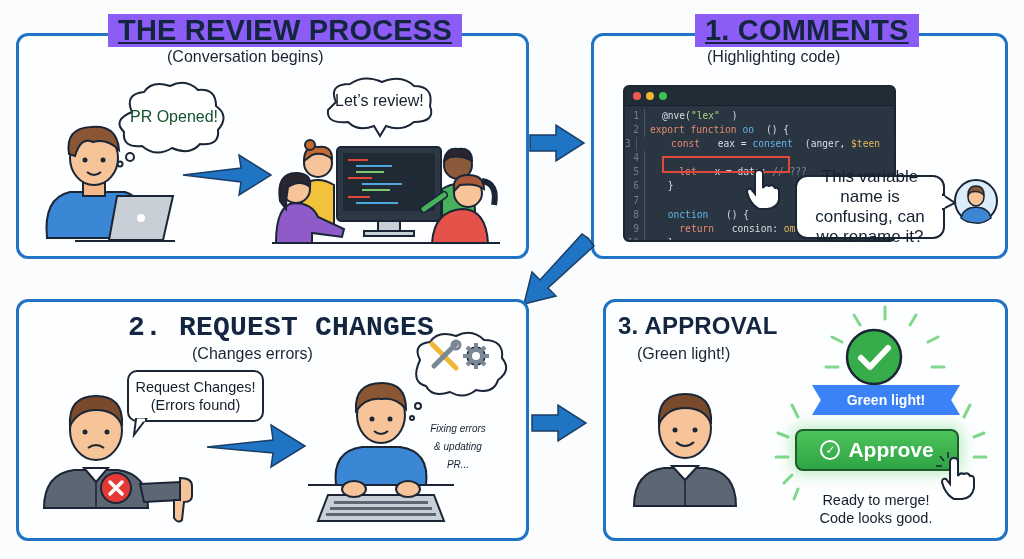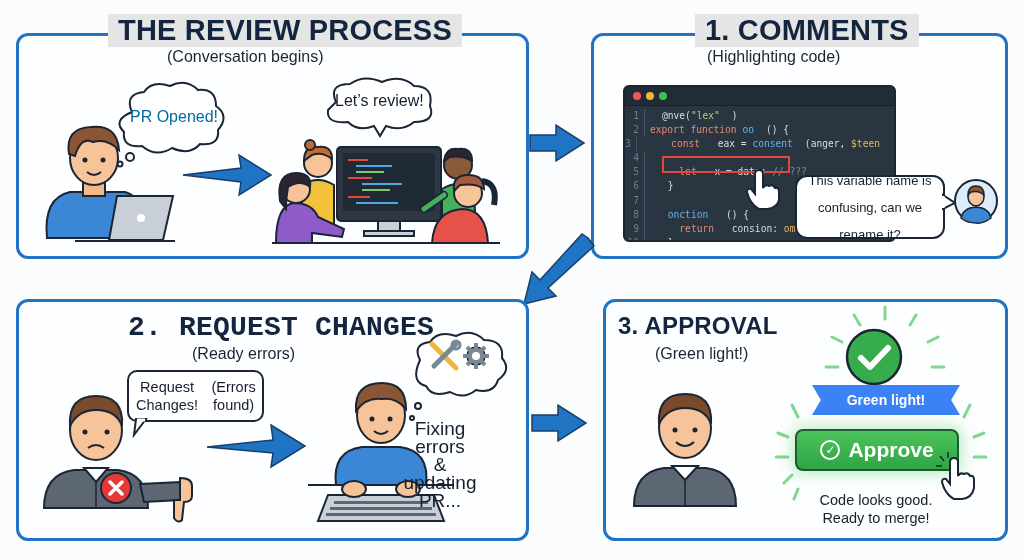--- a/index.html
+++ b/index.html
@@ -1,21 +1,21 @@
 <!DOCTYPE html>
 <html><head>
 <meta charset="utf-8">
 <style>
   * { box-sizing: border-box; margin: 0; padding: 0; }
   html, body { width: 1024px; height: 559px; background: #fbfcfd; overflow: hidden; }
   body { position: relative; font-family: "Liberation Sans", "DejaVu Sans", sans-serif; color: #15233a; }
   .panel { position: absolute; border: 3px solid #1f74c4; border-radius: 12px; background: #fdfeff; }
   .title { position: absolute; font-weight: 700; color: #14263f; white-space: nowrap; letter-spacing: 0.2px; }
   .subtitle { position: absolute; color: #1b2434; white-space: nowrap; font-size: 16px; }
-  .gap { background: #e5e5e5; padding: 0 10px; }
+  .gap { background: #8b5cf6; padding: 0 10px; text-decoration: underline; }
   .bubble { position: absolute; border: 2px solid #1a2536; background: #fff; color: #15202e; text-align: center; font-size: 15px; line-height: 19px; display: flex; align-items: center; justify-content: center; }
   .abs { position: absolute; }
   svg { overflow: visible; }
   
   .codewin { position: absolute; left: 623px; top: 85px; width: 273px; height: 157px; background: #2a3542; border: 2px solid #1c2530; border-radius: 6px; overflow: hidden; }
   .codebar { height: 19px; background: #222c37; position: relative; border-bottom: 1px solid #18202a; }
   .dot { position: absolute; top: 5px; width: 8px; height: 8px; border-radius: 50%; }
   .code { position: absolute; left: 0; top: 22px; width: 100%; font-family: "DejaVu Sans Mono", "Liberation Mono", monospace; font-size: 9.6px; line-height: 14.1px; }
   .cl { display: flex; white-space: pre; height: 14.1px; }
   .ln { width: 20px; text-align: right; color: #6f7d8c; padding-right: 5px; border-right: 1px solid #48566a; margin-right: 5px; }
@@ -31,21 +31,21 @@
 
 <div class="panel" style="left:16px;top:33px;width:513px;height:226px;"></div>
 <div class="title gap" style="left:108px;top:14px;font-size:29px;">THE REVIEW PROCESS</div>
 <div class="subtitle" style="left:167px;top:48px;">(Conversation begins)</div>
 
 <svg class="abs" style="left:112px;top:80px;" width="120" height="85">
   <path d="M20 32 Q12 14 32 12 Q40 0 58 6 Q74 -2 86 10 Q104 8 104 26 Q118 36 106 50 Q108 66 88 64 Q78 76 60 68 Q44 78 30 66 Q10 68 12 52 Q0 40 20 32 Z" fill="#fff" stroke="#1a2536" stroke-width="2"></path>
   <circle cx="18" cy="77" r="4" fill="#fff" stroke="#1a2536" stroke-width="2"></circle>
   <circle cx="8" cy="84" r="2.5" fill="#fff" stroke="#1a2536" stroke-width="2"></circle>
 </svg>
-<div class="abs" style="left:130px;top:108px;font-size:16px;color:#0369a1;">PR Opened!</div>
+<div class="abs" style="left:130px;top:108px;font-size:16px;color:#14532d;">PR Opened!</div>
 
 <svg class="abs" style="left:35px;top:118px;" width="145" height="125">
   <path d="M12 120 Q8 80 35 74 L90 74 Q112 80 110 120 Z" fill="#3c86d6" stroke="#1a2536" stroke-width="2"></path>
   <rect x="48" y="62" width="22" height="16" fill="#f4b98a" stroke="#1a2536" stroke-width="2"></rect>
   <ellipse cx="59" cy="40" rx="24" ry="27" fill="#f6c498" stroke="#1a2536" stroke-width="2"></ellipse>
   <path d="M34 36 Q30 10 56 9 Q82 6 84 32 Q72 20 58 24 Q46 18 40 38 Z" fill="#8a5634" stroke="#1a2536" stroke-width="2"></path>
   <circle cx="50" cy="42" r="2.5" fill="#1a2536"></circle>
     <circle cx="68" cy="42" r="2.5" fill="#1a2536"></circle>
   <path d="M52 54 Q59 60 66 54" fill="none" stroke="#1a2536" stroke-width="2"></path>
   <polygon points="82,78 138,78 128,122 74,122" fill="#c9cfd6" stroke="#1a2536" stroke-width="2"></polygon>
@@ -126,43 +126,43 @@
       <div class="cl"><span class="ln">9</span><span class="tx">   </span><span class="kw">return </span><span class="tx">consion: </span><span class="vr">omx</span><span class="tx">;</span></div>
       <div class="cl"><span class="ln">10</span><span class="tx"> }</span></div>
     </div>
 </div>
 <div class="hl" style="left:662px;top:156px;"></div>
 
 <svg class="abs" style="left:745px;top:170px;" width="36" height="40">
   <path d="M10 4 Q10 0 14 0 Q18 0 18 4 L18 18 Q20 14 24 16 Q28 14 30 18 Q34 17 34 22 L34 30 Q32 38 22 39 L14 39 Q8 36 4 28 L2 22 Q2 18 6 19 L10 24 Z" fill="#fff" stroke="#1a2536" stroke-width="2"></path>
 </svg>
 
-<div class="bubble" style="left:795px;top:175px;width:150px;height:64px;border-radius:12px;font-size:13px;line-height:27px;align-items:center;">
+<div class="bubble" style="left:795px;top:175px;width:150px;height:64px;border-radius:12px;font-size:17px;line-height:20px;align-items:center;">
   <span style="padding:0 6px;">This variable name is confusing, can we rename it?</span>
 </div>
 <svg class="abs" style="left:943px;top:195px;" width="14" height="16">
   <polygon points="0,0 12,8 0,14" fill="#fff" stroke="#1a2536" stroke-width="2"></polygon>
   <line x1="0" y1="1" x2="0" y2="13" stroke="#fff" stroke-width="3"></line>
 </svg>
 <svg class="abs" style="left:953px;top:178px;" width="46" height="46">
   <circle cx="23" cy="23" r="21" fill="#dcecf8" stroke="#1a2536" stroke-width="2"></circle>
   <path d="M8 40 Q10 30 23 29 Q36 30 38 40 Q30 46 23 45 Q14 45 8 40 Z" fill="#3c86d6" stroke="#1a2536" stroke-width="1.5"></path>
   <ellipse cx="23" cy="19" rx="8" ry="9" fill="#f6c498" stroke="#1a2536" stroke-width="1.5"></ellipse>
   <path d="M15 17 Q15 8 23 8 Q31 8 31 17 Q26 12 18 14 Z" fill="#8a5634" stroke="#1a2536" stroke-width="1.5"></path>
 </svg>
 
 <svg class="abs" style="left:524px;top:238px;" width="70" height="70">
   <polygon points="64,0 70,8 24,50 32,58 0,66 8,34 16,42 58,-4" fill="#1f74c4" stroke="#1a3e66" stroke-width="1.5"></polygon>
 </svg>
 
 <div class="panel" style="left:16px;top:299px;width:513px;height:242px;"></div>
 <div class="title" style="left:128px;top:312px;font-size:28px;font-family:Liberation Mono, monospace;">2. REQUEST CHANGES</div>
-<div class="subtitle" style="left:192px;top:345px;">(Ready errors)</div>
-
-<div class="bubble" style="left:127px;top:370px;width:137px;height:52px;border-radius:10px;flex-direction:row;font-size:14.5px;line-height:18px;">
+<div class="subtitle" style="left:192px;top:345px;">(Changes errors)</div>
+
+<div class="bubble" style="left:127px;top:370px;width:137px;height:52px;border-radius:10px;flex-direction:column;font-size:14.5px;line-height:18px;">
   <span>Request Changes!</span>
   <span>(Errors found)</span>
 </div>
 <svg class="abs" style="left:132px;top:419px;" width="18" height="18">
   <polygon points="4,0 14,0 2,16" fill="#fff" stroke="#1a2536" stroke-width="2"></polygon>
   <line x1="5" y1="1" x2="13" y2="1" stroke="#fff" stroke-width="3"></line>
 </svg>
 
 <svg class="abs" style="left:40px;top:378px;" width="150" height="140">
   <path d="M4 130 Q4 96 34 92 L78 92 Q108 96 108 130 Z" fill="#5d6673" stroke="#1a2536" stroke-width="2"></path>
@@ -217,33 +217,33 @@
   <path d="M22 120 L128 120 L138 146 L12 146 Z" fill="#c9cfd6" stroke="#1a2536" stroke-width="2"></path>
   <g fill="#5d6673">
     <rect x="28" y="126" width="94" height="3"></rect>
       <rect x="24" y="132" width="102" height="3"></rect>
       <rect x="20" y="138" width="110" height="3"></rect>
   </g>
   <ellipse cx="48" cy="114" rx="12" ry="8" fill="#f6c498" stroke="#1a2536" stroke-width="2"></ellipse>
   <ellipse cx="102" cy="114" rx="12" ry="8" fill="#f6c498" stroke="#1a2536" stroke-width="2"></ellipse>
 </svg>
 
-<div class="abs" style="left:396px;top:420px;width:88px;text-align:center;font-size:19px;line-height:18px;color:#15202e;">
+<div class="abs" style="left:414px;top:420px;width:88px;text-align:center;font-size:10px;line-height:18px;color:#15202e;font-style:italic;">
   <div>Fixing errors</div>
   <div>&amp; updating</div>
   <div>PR...</div>
 </div>
 
 <svg class="abs" style="left:532px;top:403px;" width="56" height="40">
   <polygon points="0,12 26,12 26,2 54,20 26,38 26,28 0,28" fill="#1f74c4" stroke="#1a3e66" stroke-width="1.5"></polygon>
 </svg>
 
 <div class="panel" style="left:603px;top:299px;width:405px;height:242px;"></div>
 <div class="title" style="left:618px;top:312px;font-size:24px;">3. APPROVAL</div>
-<div class="subtitle" style="left:655px;top:345px;text-align:right;">(Green light!)</div>
+<div class="subtitle" style="left:637px;top:345px;text-align:right;">(Green light!)</div>
 
 <svg class="abs" style="left:630px;top:382px;" width="110" height="130">
   <path d="M4 124 Q4 90 34 86 L76 86 Q106 90 106 124 Z" fill="#5d6673" stroke="#1a2536" stroke-width="2"></path>
   <polygon points="42,84 55,98 68,84" fill="#fff" stroke="#1a2536" stroke-width="2"></polygon>
   <line x1="55" y1="98" x2="55" y2="124" stroke="#1a2536" stroke-width="1.5"></line>
   <ellipse cx="55" cy="46" rx="26" ry="30" fill="#f6c498" stroke="#1a2536" stroke-width="2"></ellipse>
   <path d="M29 42 Q27 12 55 12 Q83 12 81 42 Q75 26 55 26 Q37 26 29 42 Z" fill="#7a4a2c" stroke="#1a2536" stroke-width="2"></path>
   <circle cx="45" cy="48" r="2.5" fill="#1a2536"></circle>
     <circle cx="65" cy="48" r="2.5" fill="#1a2536"></circle>
   <path d="M46 60 Q55 68 64 60" fill="none" stroke="#1a2536" stroke-width="2"></path>
@@ -284,15 +284,15 @@
 <svg class="abs" style="left:936px;top:452px;" width="48" height="50">
   <g stroke="#1a2536" stroke-width="1.5">
       <line x1="4" y1="4" x2="8" y2="9"></line>
       <line x1="12" y1="0" x2="12" y2="6"></line>
       <line x1="0" y1="14" x2="6" y2="14"></line>
     </g>
   <path d="M14 10 Q14 6 18 6 Q22 6 22 10 L22 24 Q24 20 28 22 Q32 20 34 24 Q38 23 38 28 L38 36 Q36 46 26 47 L18 47 Q12 44 8 36 L6 30 Q6 26 10 27 L14 32 Z" fill="#fff" stroke="#1a2536" stroke-width="2"></path>
 </svg>
 
 <div class="abs" style="left:800px;top:491px;width:152px;text-align:center;font-size:14.5px;line-height:18px;color:#15202e;">
+  <div>Ready to merge!</div>
   <div>Code looks good.</div>
-  <div>Ready to merge!</div>
 </div>
 
 </body></html>

